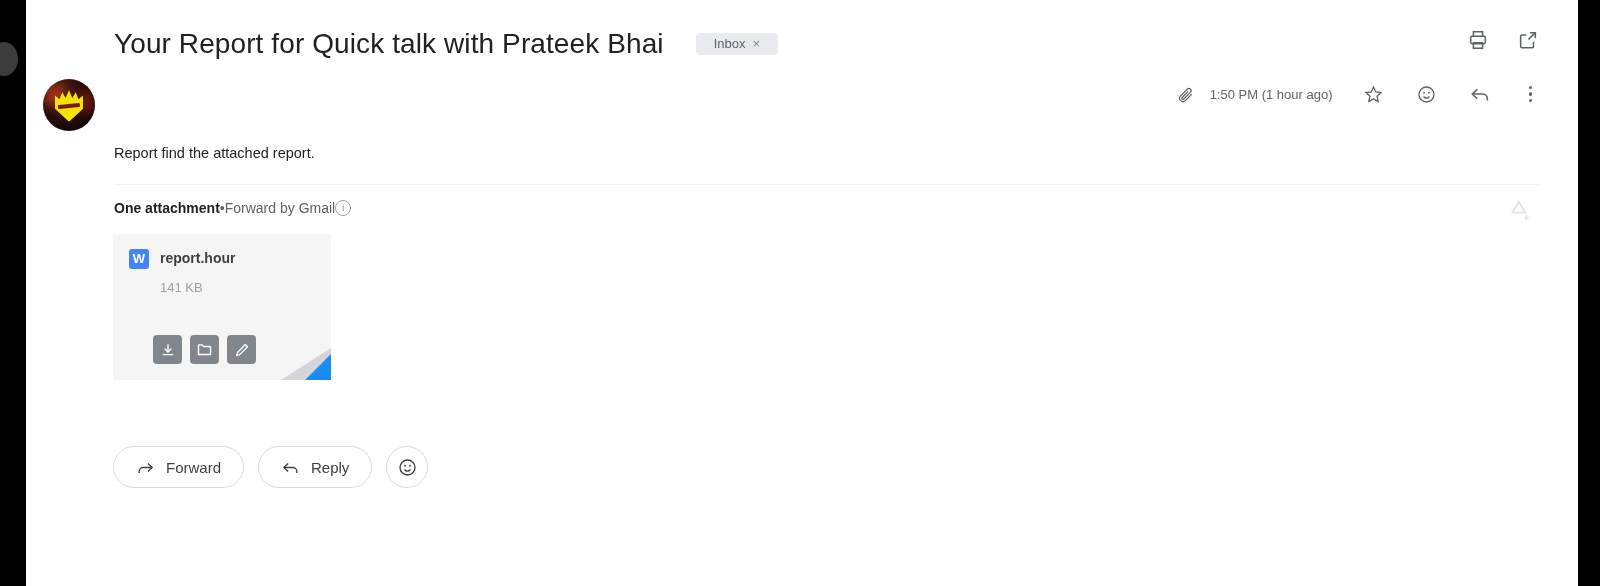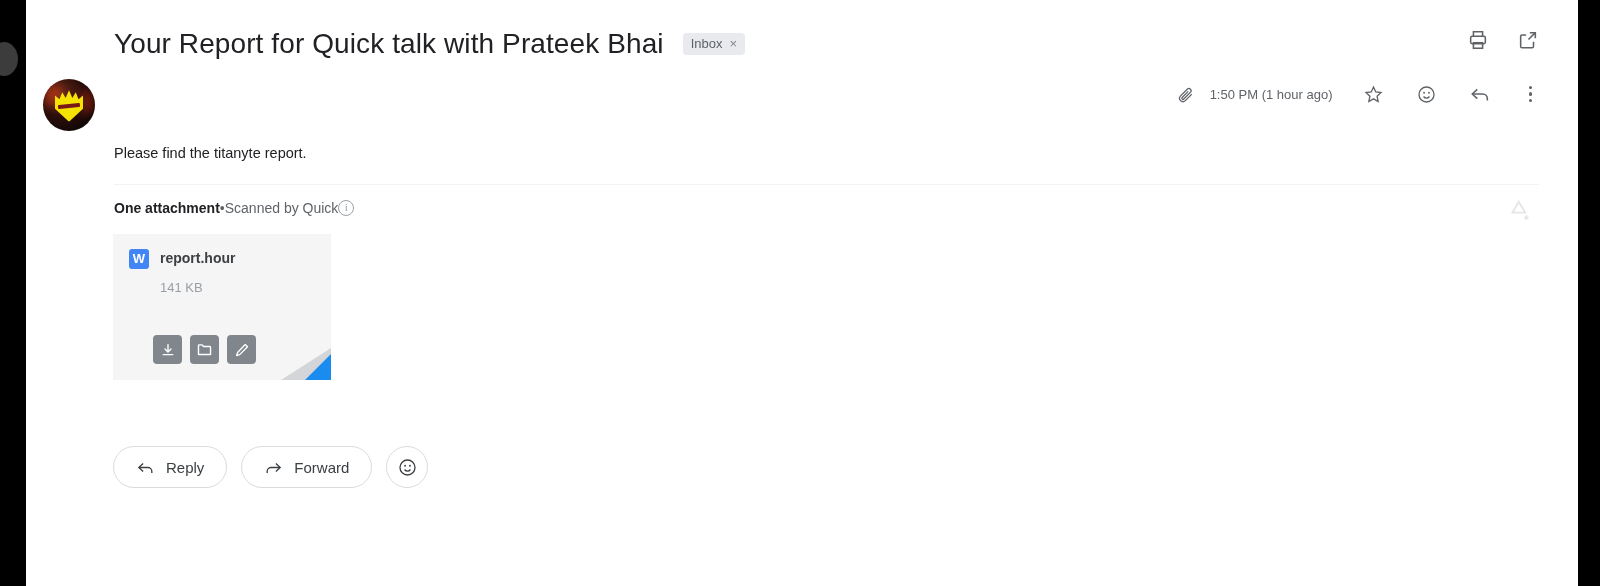--- a/index.html
+++ b/index.html
@@ -61,26 +61,26 @@
   }
   .subject-title {
     font-size: 28px;
     font-weight: 400;
     color: #202124;
     letter-spacing: 0.1px;
     line-height: 36px;
     white-space: nowrap;
   }
   .label-chip {
-    margin-left: 19px;
+    margin-left: 32px;
     display: inline-flex;
     align-items: center;
     gap: 7px;
     height: 22px;
-    padding: 0 8px;
+    padding: 0 18px;
     border-radius: 4px;
     background: #e8eaed;
     color: #5f6368;
     font-size: 13px;
     line-height: 22px;
   }
   .label-chip .chip-x {
     font-size: 13px;
     color: #80868b;
     cursor: pointer;
@@ -429,28 +429,28 @@
           <path d="M3.8 12H15a5 5 0 0 1 5 5v2"></path>
         </svg>
       </div>
       <div class="dots">
         <i></i>
           <i></i>
           <i></i>
       </div>
     </div>
 
-    <div class="body-text">Please find the titanyte report.</div>
+    <div class="body-text">Report find the attached report.</div>
 
     <div class="attach-divider"></div>
 
     <div class="attach-head">
       <span class="count">One attachment</span>
       <span class="dot-sep">•</span>
-      <span>Scanned by Quick</span>
+      <span>Forward by Gmail</span>
       <span class="info-icon">i</span>
     </div>
 
     <div class="drive-all">
       <svg width="28" height="28" viewBox="0 0 24 24" fill="none" stroke="currentColor" stroke-width="1.6">
         <path d="M11 5l5.4 9.2H5.6z"></path>
         <path d="M17.5 16.5v4M15.5 18.5h4"></path>
       </svg>
     </div>
 
@@ -485,31 +485,31 @@
 
       <div class="corner-fold">
         <span class="corner-gray"></span>
         <span class="corner-blue"></span>
       </div>
     </div>
 
     <div class="reply-row">
       <button class="pill">
         <svg width="19" height="19" viewBox="0 0 24 24" fill="none" stroke="currentColor" stroke-width="1.7">
-          <path d="M9 7L3.6 12 9 17"></path>
-          <path d="M3.8 12H15a5 5 0 0 1 5 5v2"></path>
-        </svg>
-        <span>Reply</span>
+          <path d="M15 7l5.4 5L15 17"></path>
+          <path d="M20.2 12H9a5 5 0 0 0-5 5v2"></path>
+        </svg>
+        <span>Forward</span>
       </button>
       <button class="pill">
         <svg width="19" height="19" viewBox="0 0 24 24" fill="none" stroke="currentColor" stroke-width="1.7">
-          <path d="M15 7l5.4 5L15 17"></path>
-          <path d="M20.2 12H9a5 5 0 0 0-5 5v2"></path>
-        </svg>
-        <span>Forward</span>
+          <path d="M9 7L3.6 12 9 17"></path>
+          <path d="M3.8 12H15a5 5 0 0 1 5 5v2"></path>
+        </svg>
+        <span>Reply</span>
       </button>
       <button class="pill pill-round">
         <svg width="21" height="21" viewBox="0 0 24 24" fill="none" stroke="currentColor" stroke-width="1.5">
           <circle cx="12" cy="12" r="8.6"></circle>
           <circle cx="9.2" cy="10" r="1.05" fill="currentColor" stroke="none"></circle>
           <circle cx="14.8" cy="10" r="1.05" fill="currentColor" stroke="none"></circle>
           <path d="M8.6 14.3c.9 1.2 2.1 1.8 3.4 1.8s2.5-.6 3.4-1.8"></path>
         </svg>
       </button>
     </div>

